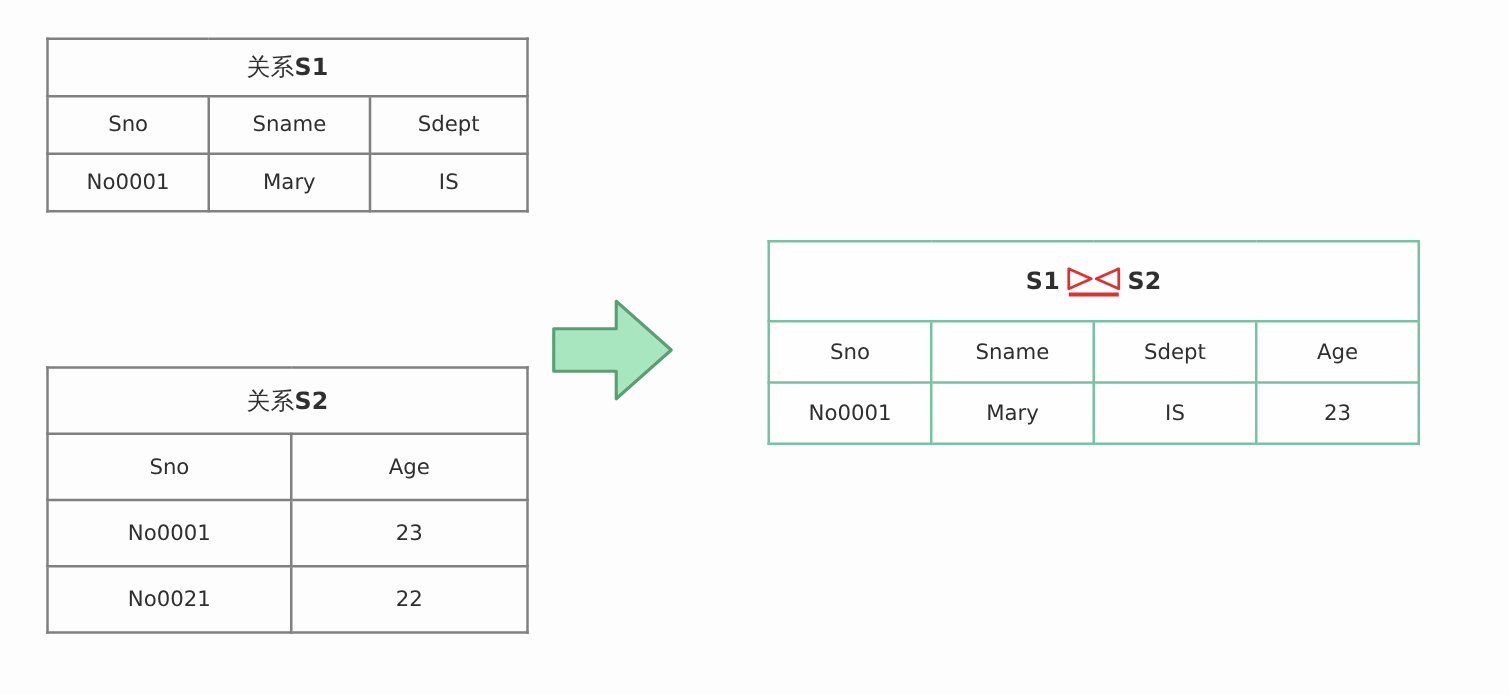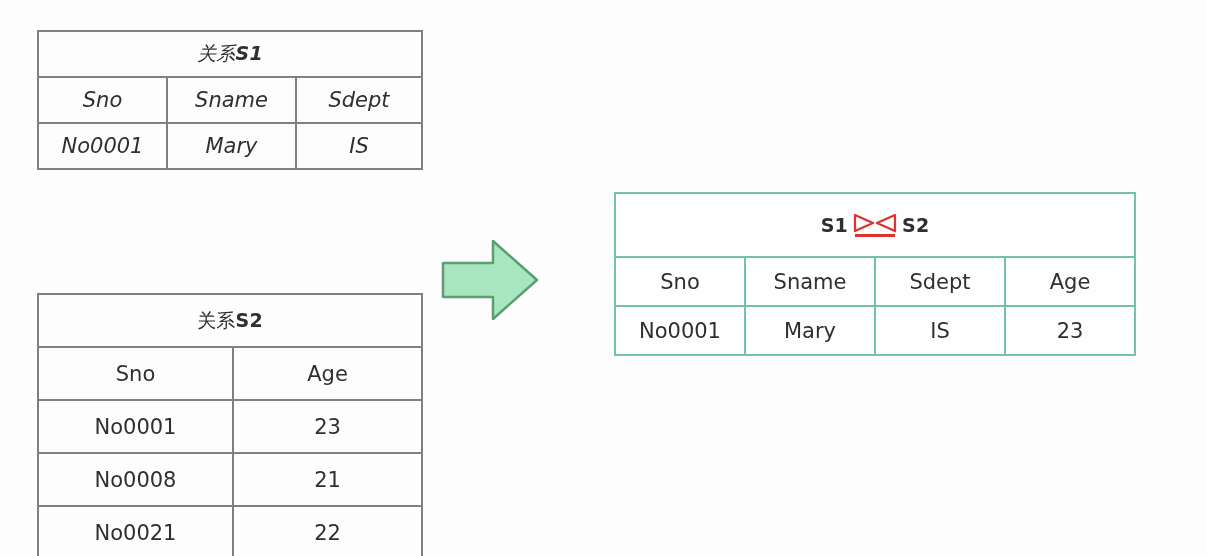--- a/index.html
+++ b/index.html
@@ -27,41 +27,40 @@
     position: absolute;
     border-collapse: collapse;
     table-layout: fixed;
     background: #fefefe;
   }
   .rel-table td {
     border: 2px solid #808080;
     text-align: center;
     vertical-align: middle;
     color: #2f2f2f;
-    font-size: 21px;
+    font-size: 17px;
     font-family: "DejaVu Sans", "Liberation Sans", sans-serif;
     padding: 0;
     background: #fdfdfd;
   }
   .rel-table .title-cell {
     font-size: 19px;
     letter-spacing: 0.2px;
   }
   .rel-table .title-cell .cn {
     font-weight: 400;
   }
   .rel-table .title-cell .rel-id {
     font-weight: bold;
   }
 
   
   #table-s1 {
     left: 37px;
     top: 30px;
-    font-style: italic;
   }
   #table-s1 td { height: 44px; }
   #table-s1 .c0 { width: 127px; }
   #table-s1 .c1 { width: 127px; }
   #table-s1 .c2 { width: 124px; }
 
   #table-s2 {
     left: 37px;
     top: 293px;
   }
@@ -146,24 +145,20 @@
       <tr>
         <td class="title-cell" colspan="2"><span class="cn">关系</span><span class="rel-id">S2</span></td>
       </tr>
       <tr>
         <td class="c0">Sno</td>
         <td class="c1">Age</td>
       </tr>
       <tr>
         <td>No0001</td>
         <td>23</td>
-      </tr>
-      <tr>
-        <td>No0008</td>
-        <td>21</td>
       </tr>
       <tr>
         <td>No0021</td>
         <td>22</td>
       </tr>
     </tbody>
   </table>
 
   <div id="flow-arrow">
     <svg width="100" height="88" viewBox="0 0 100 88" xmlns="http://www.w3.org/2000/svg">

